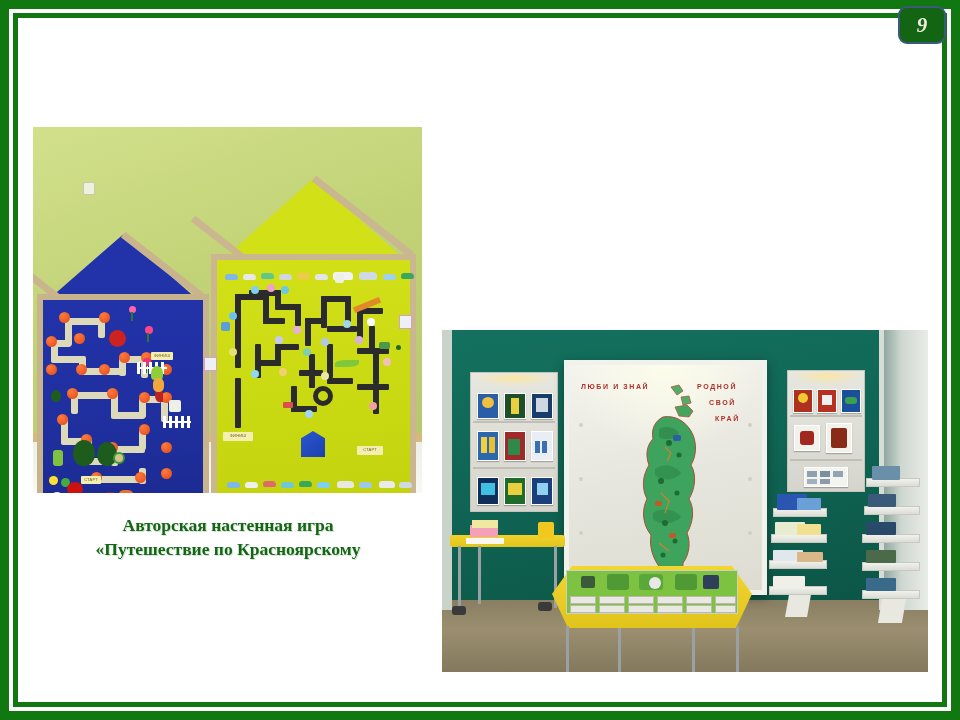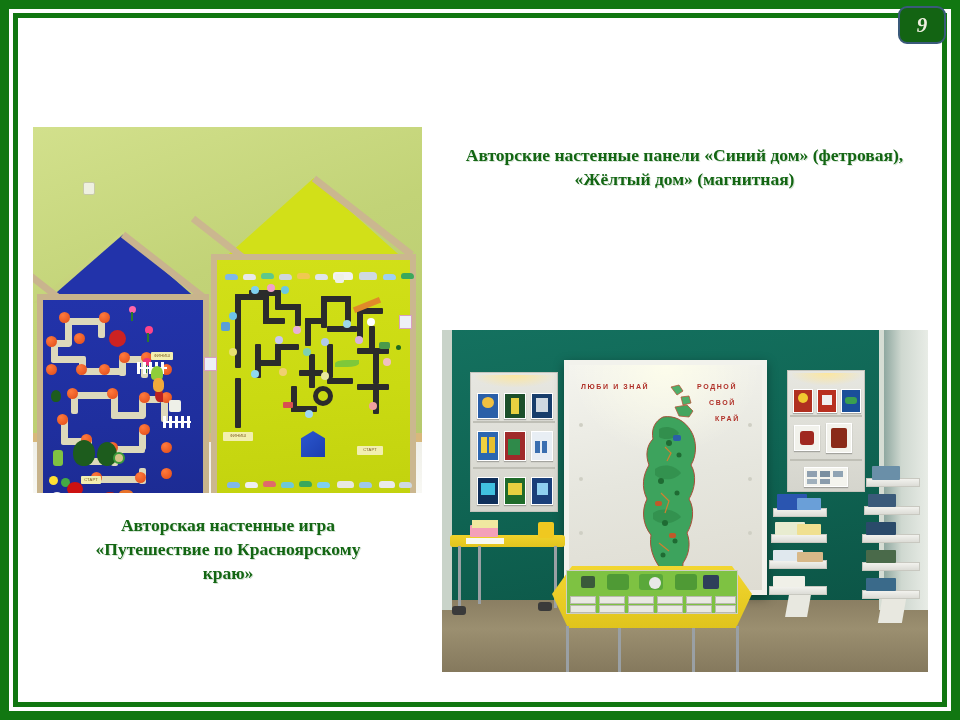--- a/index.html
+++ b/index.html
@@ -718,27 +718,25 @@
       <div class="rack-shelf" style="left:2px;top:84px;width:58px;height:9px;"></div>
       <div class="rack-book" style="left:6px;top:72px;width:30px;height:13px;background:#4a6a4a;"></div>
       <div class="rack-shelf" style="left:2px;top:112px;width:58px;height:9px;"></div>
       <div class="rack-book" style="left:6px;top:100px;width:30px;height:13px;background:#3a6a8a;"></div>
       <div style="position:absolute;left:20px;top:121px;width:24px;height:24px;background:#e8e8e0;transform:skewX(-10deg);"></div>
     </div>
   </div>
 
 
   <div id="right-text">
-    <p class="p1">Авторские настенные панели «Синий дом» (фетровая), «Жёлтый дом» (магнитная)</p>
   </div>
 
   <div id="left-caption">
-    <p>Авторская настенные игра</p>
+    <p>Авторская настенная игра</p>
     <p>«Путешествие по Красноярскому</p>
-    <p>краю»</p>
   </div>
 
   <div class="border-outer"></div>
   <div class="border-mid"></div>
   <div class="border-inner"></div>
   <div class="border-inner2"></div>
 
   <div id="page-badge">
     <span>9</span>
   </div>

